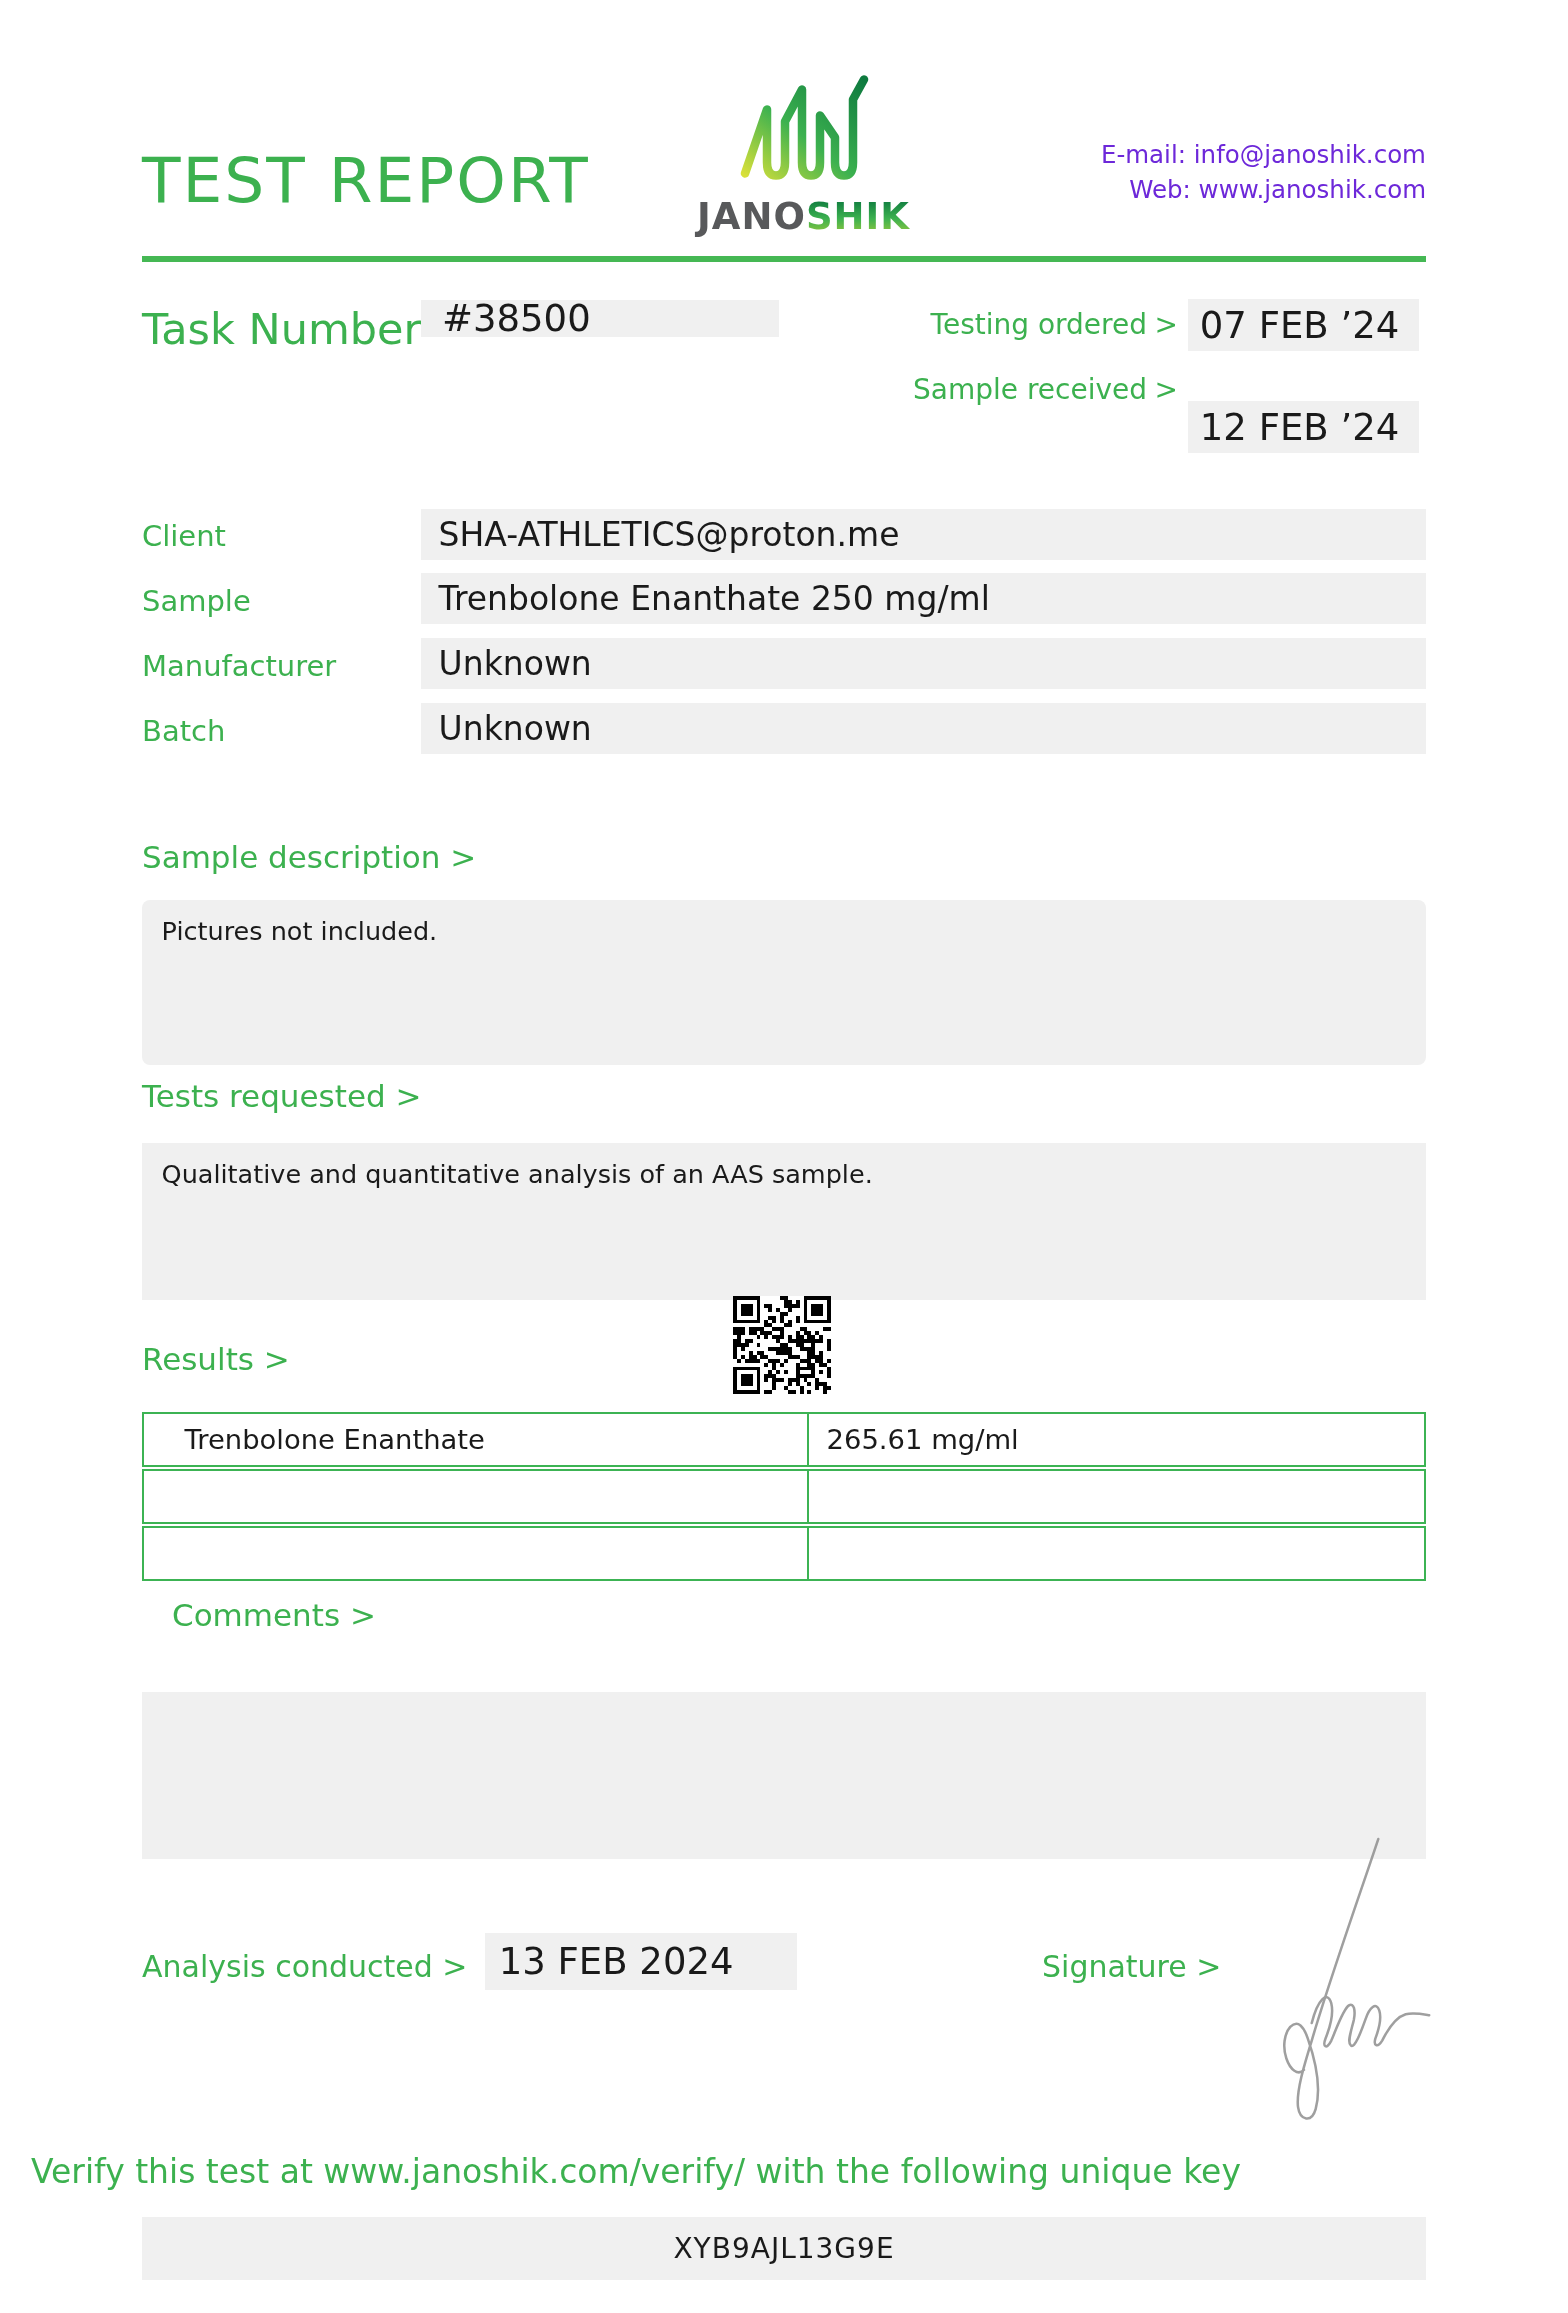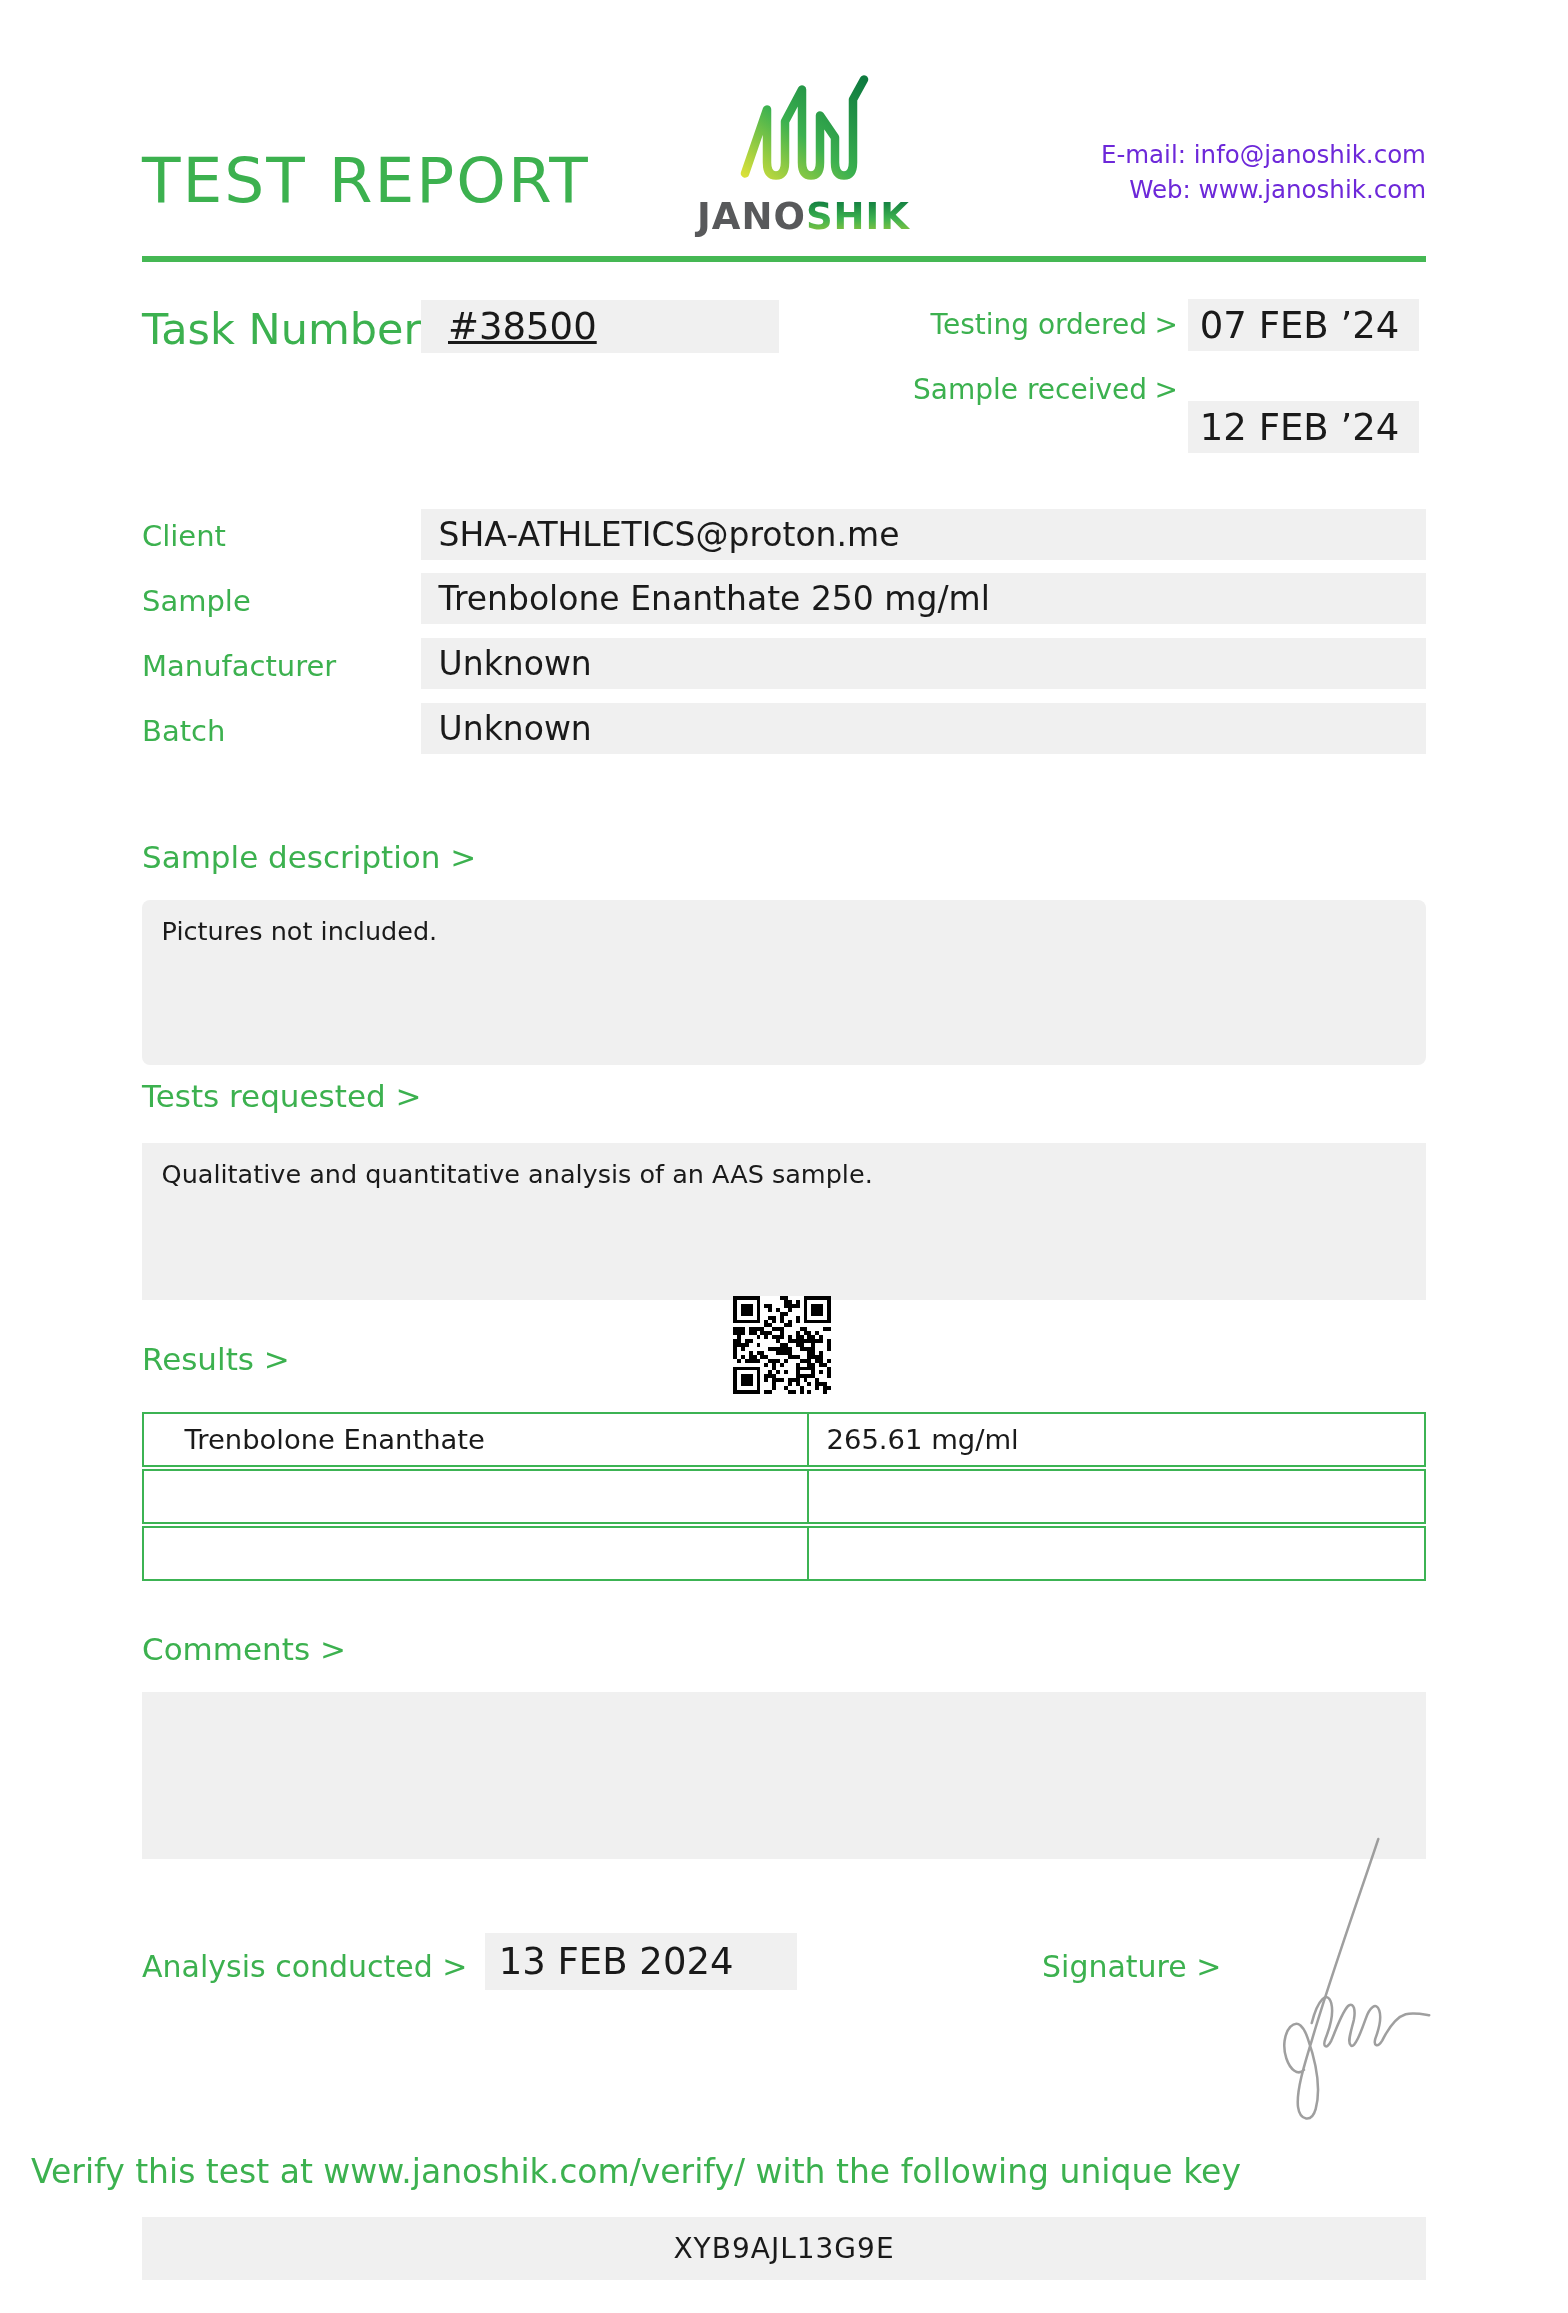--- a/index.html
+++ b/index.html
@@ -21,21 +21,21 @@
   .logo-wrap{left:676px;top:69px;width:255px;display:flex;flex-direction:column;align-items:center;}
   .logo-text{font-size:37px;font-weight:bold;letter-spacing:1px;line-height:1;margin-top:5.9px;}
   .logo-text .dark{color:#58595b;}
   .logo-text .grn{background:linear-gradient(180deg,#0e7a3f 10%,#3cb14f 55%,#a6cc39 100%);-webkit-background-clip:text;background-clip:text;color:transparent;}
   .contact{right:142px;top:137px;text-align:right;font-size:24.5px;color:#6d6e71;line-height:35px;}
   .contact span{color:#6d28d9;}
   .divider{left:142px;top:256px;width:1284px;height:5.9px;background:#45b854;}
 
   
   .task-label{left:142px;top:304px;font-size:43px;}
-  .task-box{left:421px;top:300px;width:358px;height:53px;padding-left:27px;font-size:37px;text-decoration:underline;}
+  .task-box{left:421px;top:300px;width:358px;height:37px;padding-left:21px;font-size:37px;}
   .date-label{position:absolute;right:421px;font-size:28px;white-space:nowrap;}
   .date-arrow{position:absolute;right:390px;font-size:28px;}
   .date-box{left:1188px;width:231px;height:52px;padding-left:11.8px;font-size:37px;}
 
   
   .detail-label{left:142px;font-size:29px;}
   .detail-box{left:421px;width:1005px;height:51px;padding-left:17.6px;font-size:33px;}
 
   .section-heading{left:142px;font-size:31px;white-space:nowrap;}
   .section-box{left:142px;width:1284px;padding:15.7px 19.6px;font-size:25.5px;align-items:flex-start;}
@@ -354,21 +354,21 @@
   </div>
   <div class="rrow" style="top:1469px;">
     <div class="cell first"></div>
     <div class="cell"></div>
   </div>
   <div class="rrow" style="top:1526px;">
     <div class="cell first"></div>
     <div class="cell"></div>
   </div>
 
-  <div class="abs section-heading green" style="top:1631px;">Comments &gt;</div>
+  <div class="abs section-heading green" style="top:1597px;margin-left:30px;">Comments &gt;</div>
   <div class="graybox section-box" style="top:1692px;height:167px;">
     <span></span>
   </div>
 
   <div class="abs analysis-label green">Analysis conducted &gt;</div>
   <div class="graybox analysis-box vcenter">13 FEB 2024</div>
 
   <div class="abs signature-label green">Signature &gt;</div>
   <div class="abs" style="left:1255px;top:1831px;">
     <svg width="181" height="294" viewBox="0 0 185 300">

